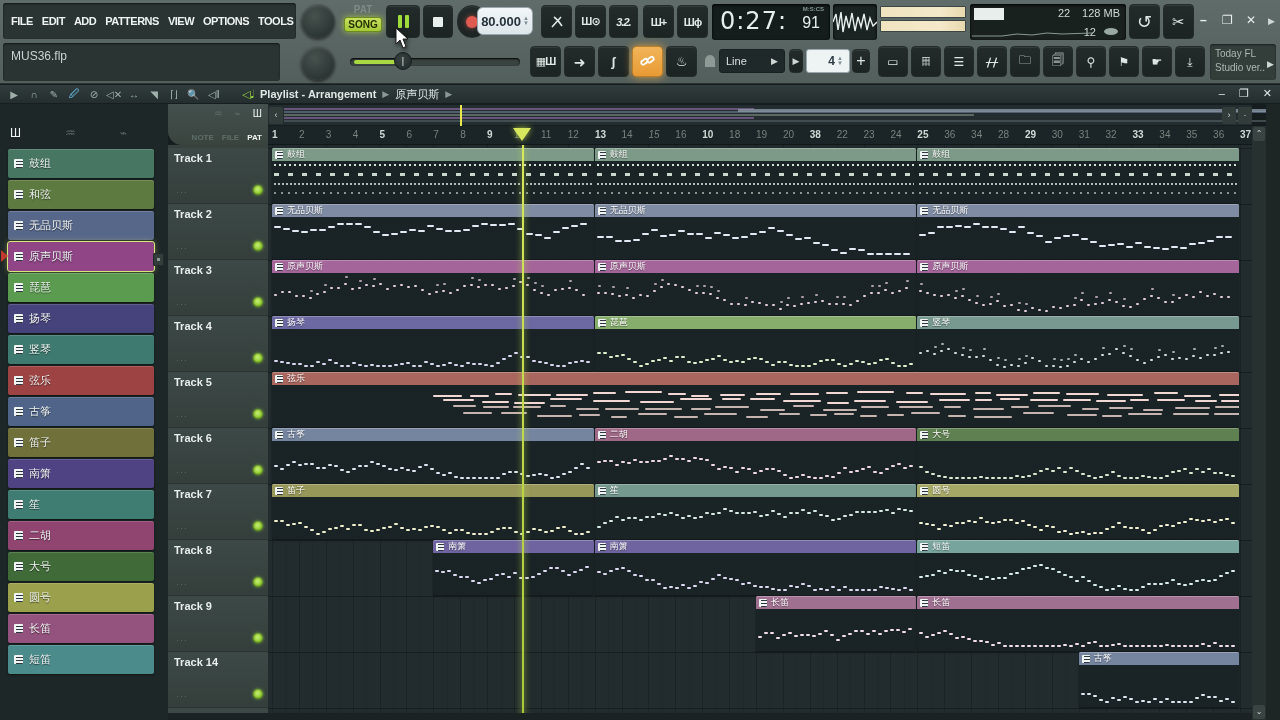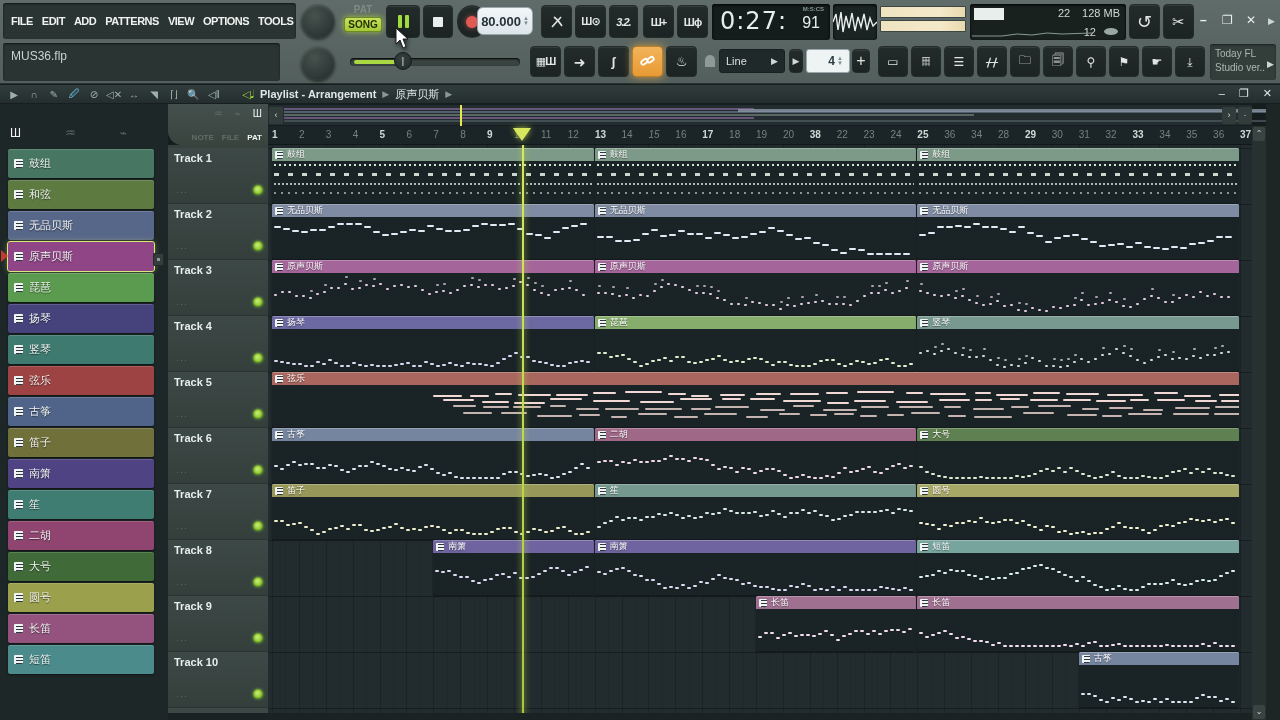--- a/index.html
+++ b/index.html
@@ -470,21 +470,21 @@
       <span class="tl-num" style="left: 165.333px;">7</span>
       <span class="tl-num" style="left: 192.222px;">8</span>
       <span class="tl-num bold" style="left: 219.111px;">9</span>
       <span class="tl-num" style="left: 246px;">14</span>
       <span class="tl-num" style="left: 272.889px;">11</span>
       <span class="tl-num" style="left: 299.778px;">12</span>
       <span class="tl-num bold" style="left: 327px;">13</span>
       <span class="tl-num" style="left: 353.556px;">14</span>
       <span class="tl-num" style="left: 380.444px; font-style: italic;">15</span>
       <span class="tl-num" style="left: 407.333px;">16</span>
-      <span class="tl-num bold" style="left: 434.222px;">17</span>
+      <span class="tl-num bold" style="left: 434.222px;">10</span>
       <span class="tl-num" style="left: 461.111px;">18</span>
       <span class="tl-num" style="left: 488px;">19</span>
       <span class="tl-num" style="left: 514.889px;">20</span>
       <span class="tl-num bold" style="left: 541.778px;">38</span>
       <span class="tl-num" style="left: 568.667px;">22</span>
       <span class="tl-num" style="left: 595.556px;">23</span>
       <span class="tl-num" style="left: 622.444px;">24</span>
       <span class="tl-num bold" style="left: 649.333px;">25</span>
       <span class="tl-num" style="left: 676.222px;">36</span>
       <span class="tl-num" style="left: 703.111px;">34</span>
@@ -541,21 +541,21 @@
         <div class="nm">Track 8</div>
         <div class="dots">···</div>
         <div class="led"></div>
       </div>
       <div class="trk" style="top: 451px;">
         <div class="nm">Track 9</div>
         <div class="dots">···</div>
         <div class="led"></div>
       </div>
       <div class="trk" style="top: 507px;">
-        <div class="nm">Track 10</div>
+        <div class="nm">Track 14</div>
         <div class="dots">···</div>
         <div class="led"></div>
       </div>
       <div class="trk" style="top: 563px;">
         <div class="nm">Track 11</div>
       </div>
     </div>
 
   <div id="grid">
       <div class="gline" style="left: 4px;"></div>

